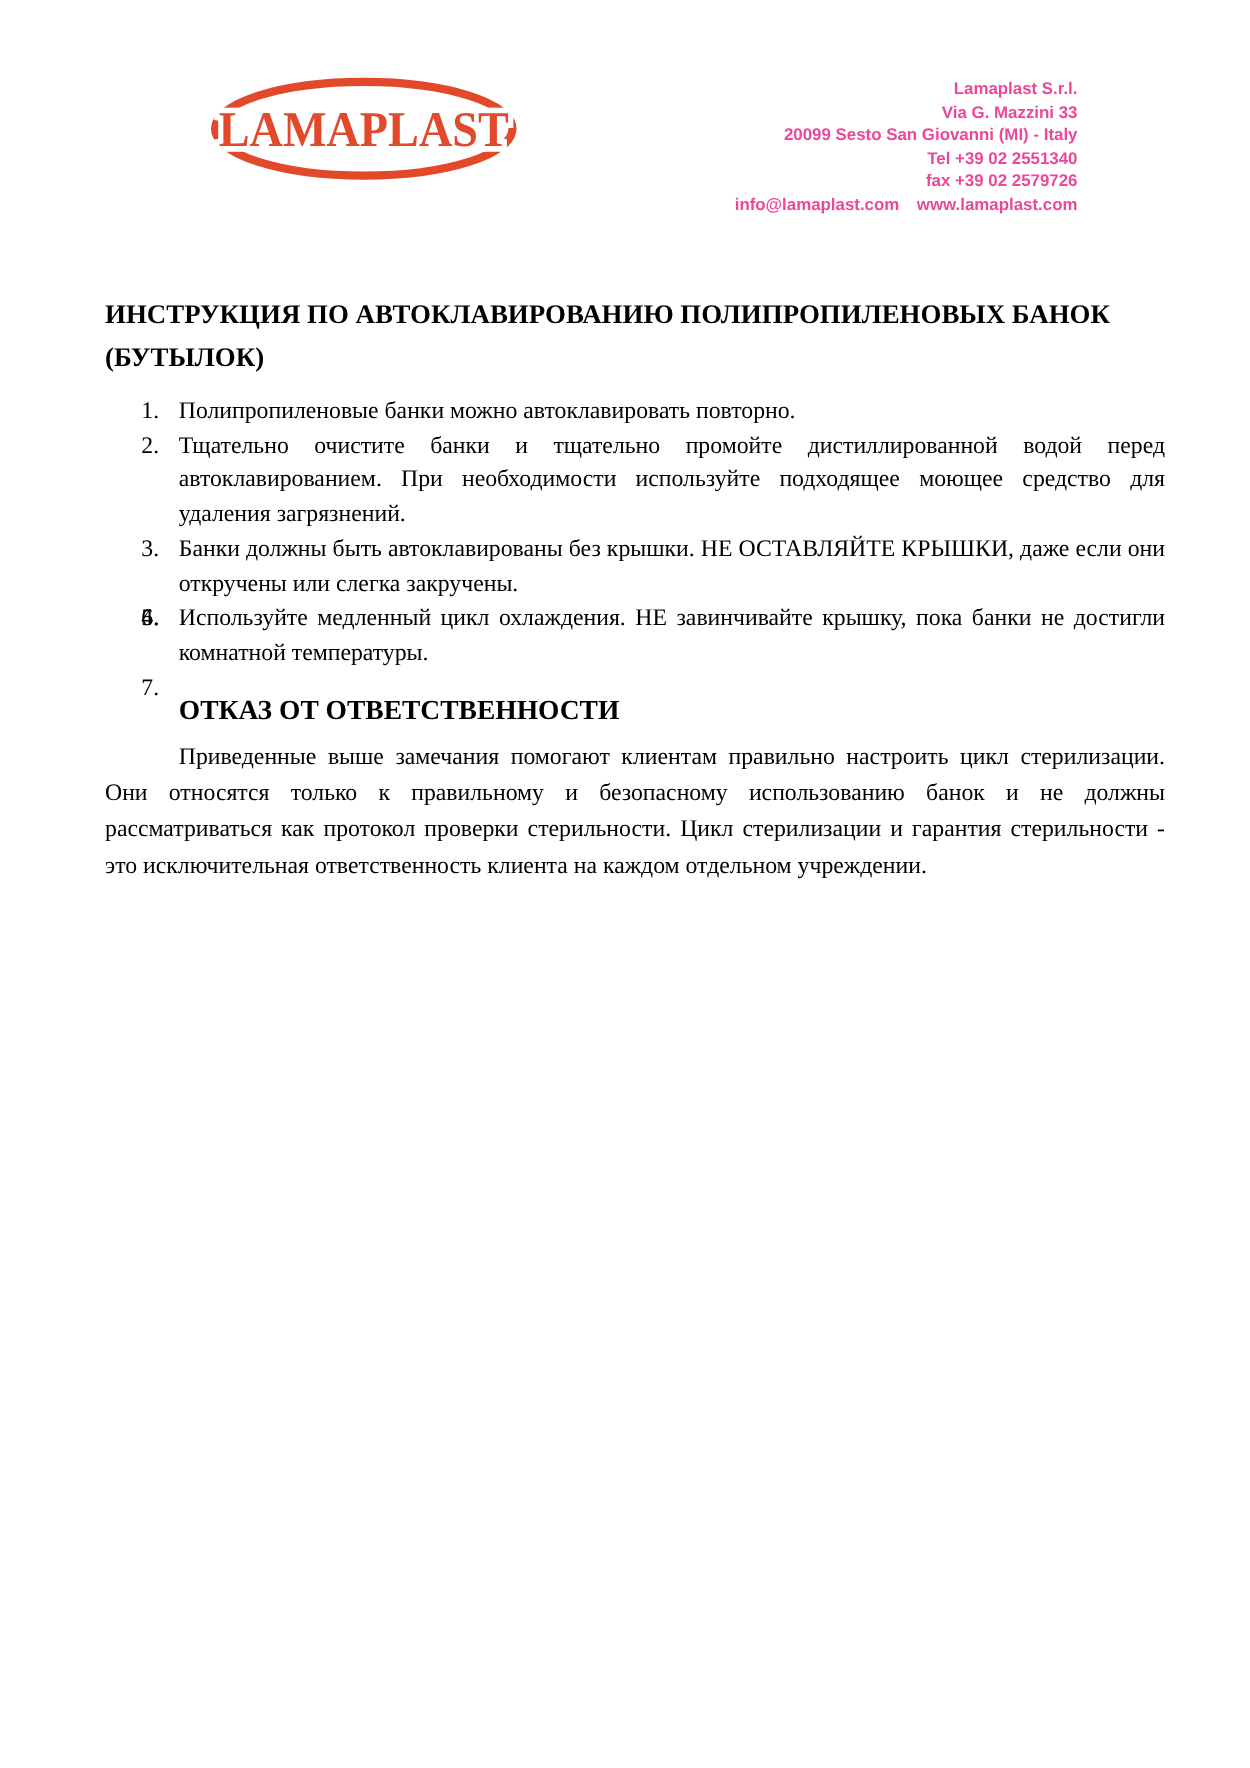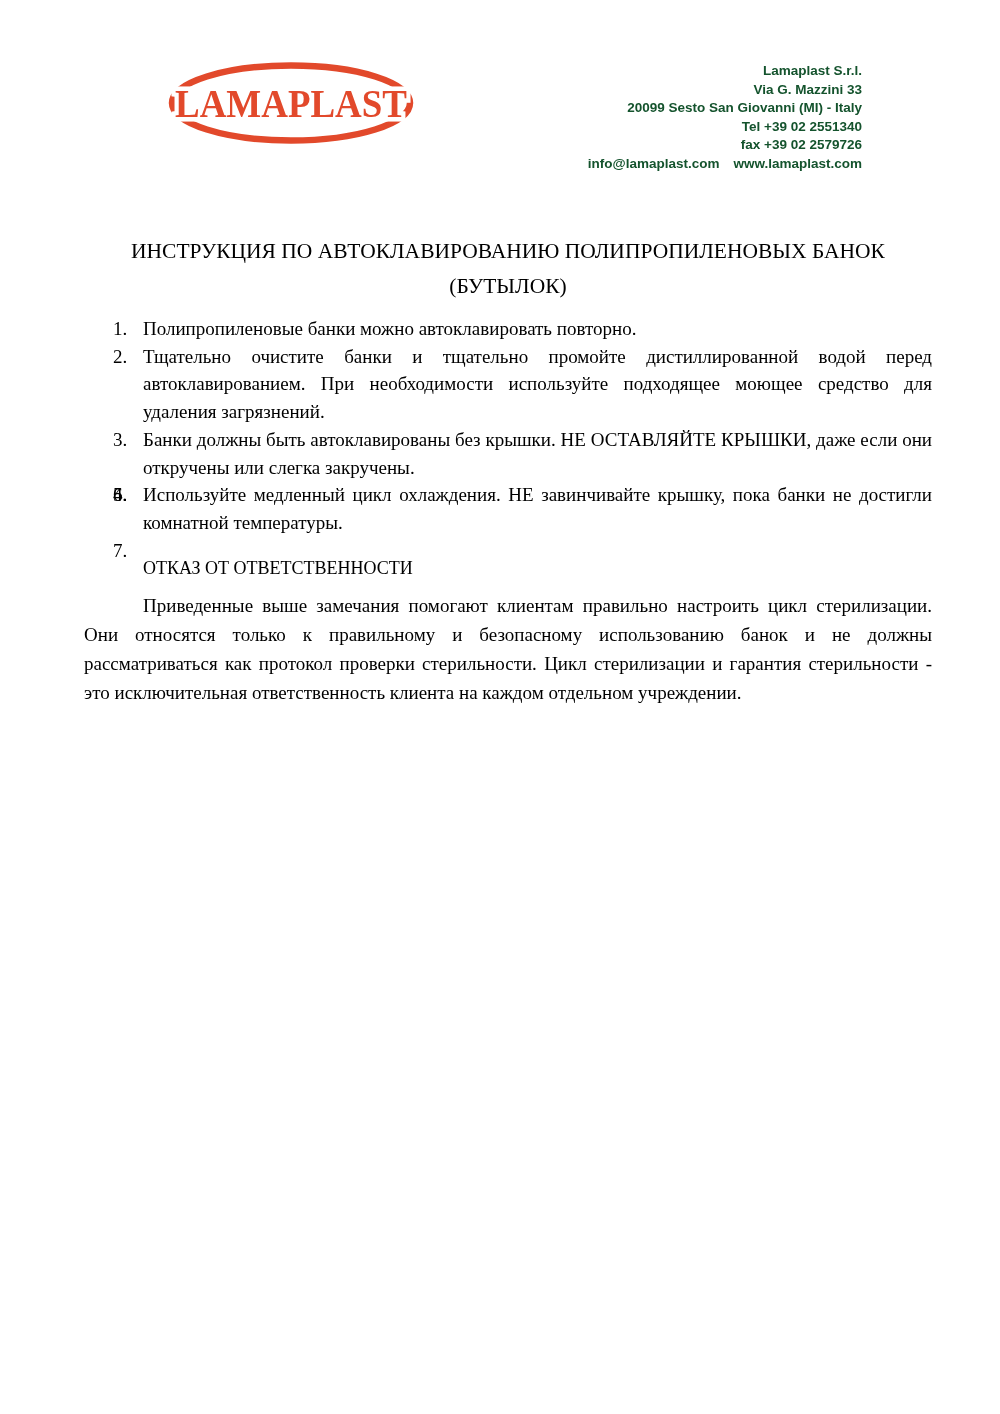--- a/index.html
+++ b/index.html
@@ -24,35 +24,34 @@
   }
   .contact {
     position: absolute;
     top: 62px;
     right: 138px;
     text-align: right;
     font-family: "Liberation Sans", sans-serif;
     font-weight: 700;
     font-size: 13.5px;
     line-height: 18.5px;
-    color: #14532d;
+    color: #ec4899;
   }
   .contact .web { margin-left: 14px; margin-top: 40px; }
   
   .doc {
     position: absolute;
     left: 84px;
     right: 68px;
     top: 234px;
   }
   .title {
-    text-align: center;
     font-size: 21.5px;
     line-height: 35px;
-    font-weight: 400;
+    font-weight: 700;
     margin: 0;
   }
   .list {
     margin: 11px 0 0 0;
     padding: 0;
     list-style: none;
   }
   .list li {
     position: relative;
     padding-left: 59px;
@@ -61,23 +60,23 @@
     line-height: 27.7px;
   }
   .list .num {
     position: absolute;
     left: 29px;
     top: 0;
   }
   .disclaimer-heading {
     margin: 17px 0 0 0;
     padding-left: 59px;
-    font-size: 18px;
+    font-size: 22px;
     line-height: 28px;
-    font-weight: 400;
+    font-weight: 700;
   }
   .disclaimer {
     margin: 9px 0 0 0;
     text-indent: 59px;
     text-align: justify;
     font-size: 19px;
     line-height: 29px;
   }
   .signature {
     margin: 51px 0 0 0;

